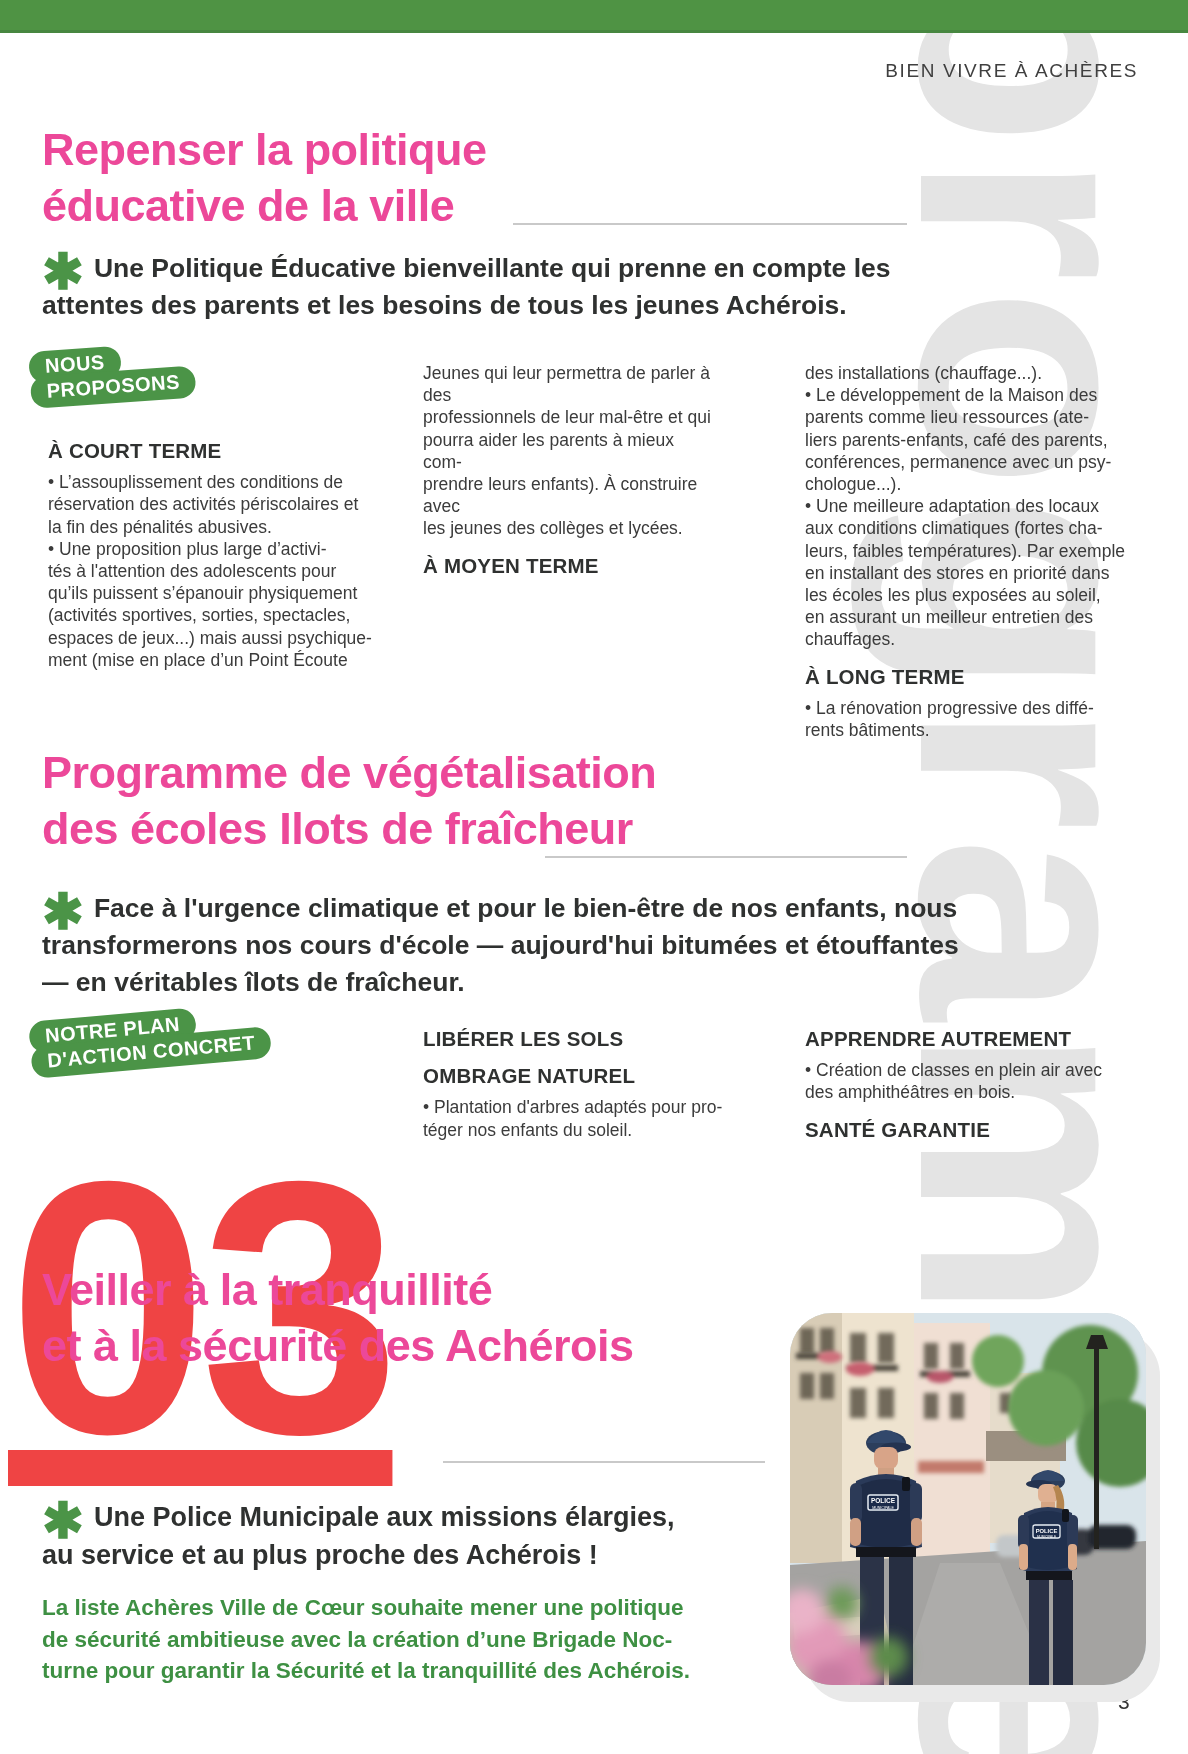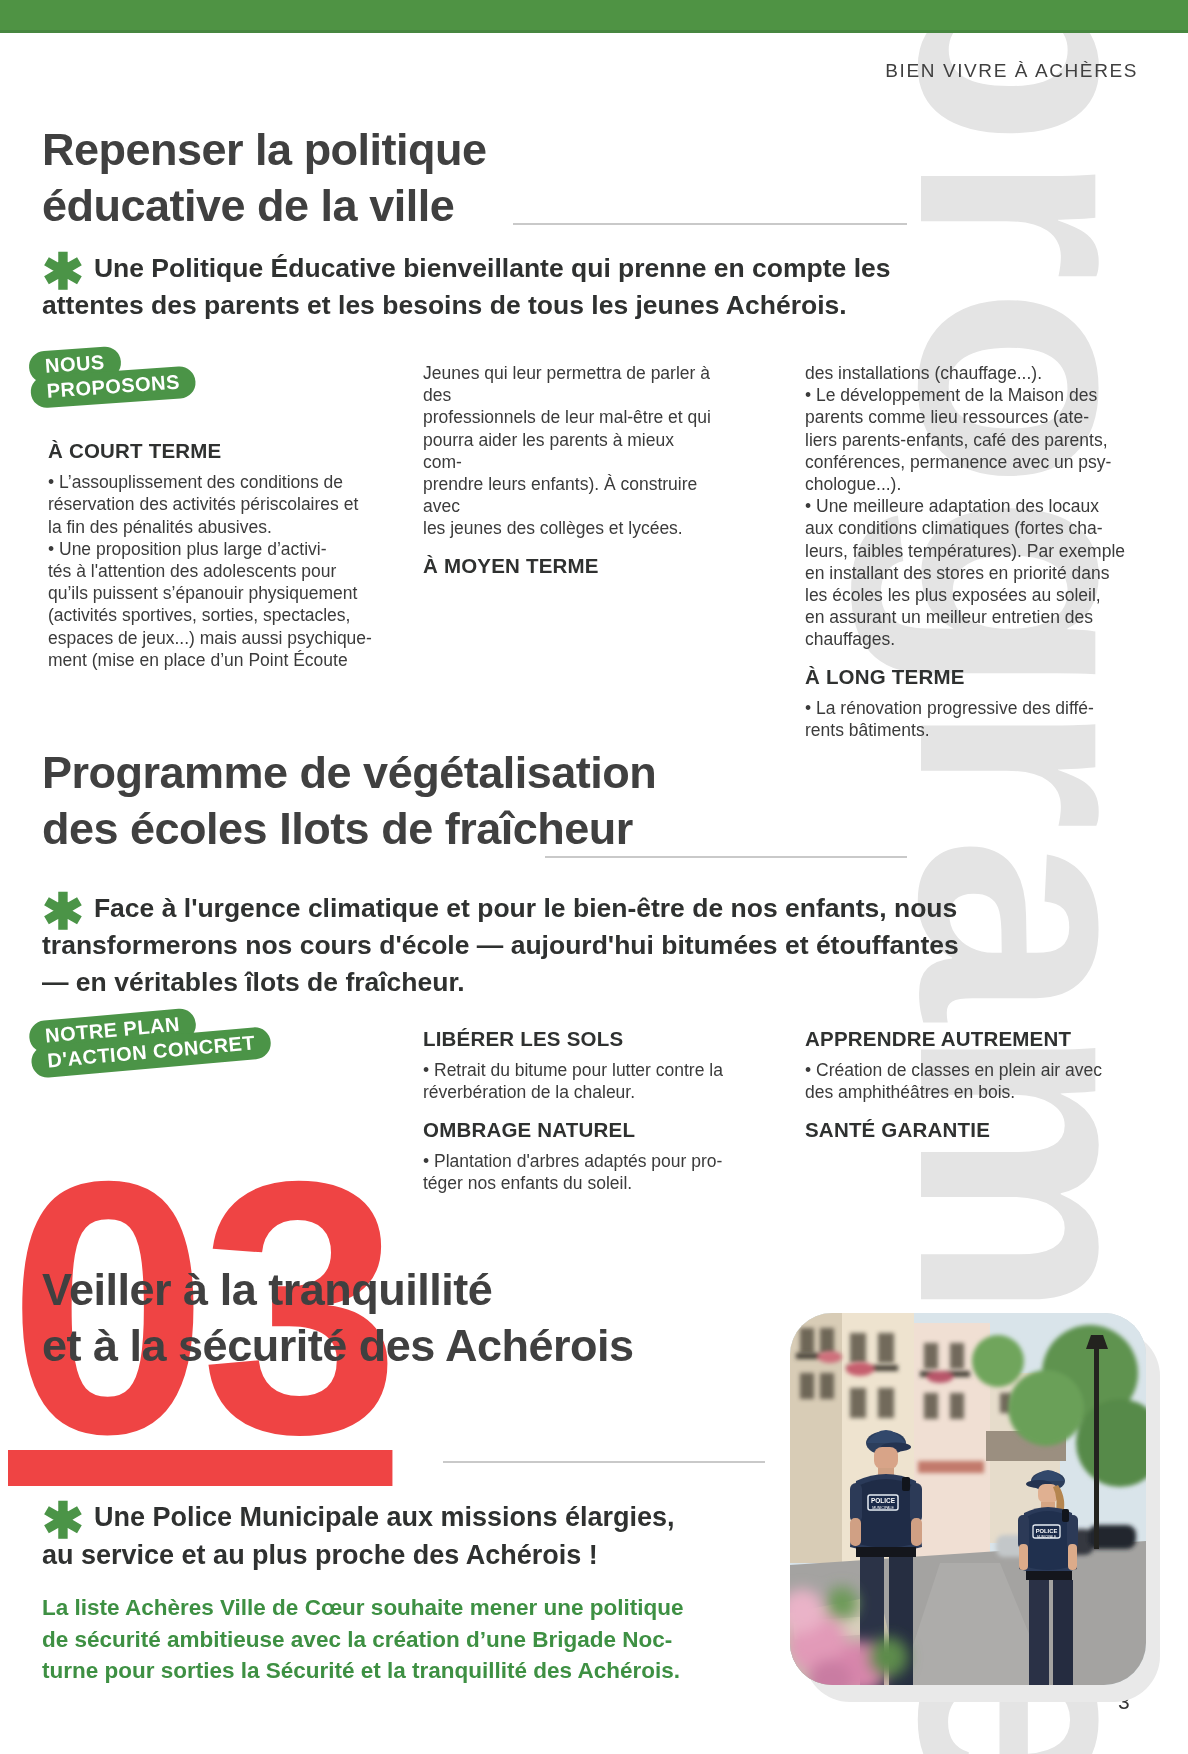--- a/index.html
+++ b/index.html
@@ -21,21 +21,21 @@
     letter-spacing:6px;line-height:1;
   }
   .wm-num{
     position:absolute;left:8px;top:1127px;z-index:0;
     font-size:360px;font-weight:800;color:#ef4444;line-height:1;letter-spacing:-8px;text-decoration:underline;
   }
   .content{position:relative;z-index:1;}
   
   .h1{
     position:absolute;left:42px;
-    font-size:45px;line-height:56px;font-weight:800;color:#404040;letter-spacing:-0.5px;
+    font-size:45px;line-height:56px;font-weight:800;color:#ec4899;letter-spacing:-0.5px;
   }
   .rule{position:absolute;height:2px;background:#c9c9c9;}
   
   .intro{position:absolute;left:42px;font-size:26.5px;line-height:37px;font-weight:800;color:#2f3130;}
   .ast{color:#4b9447;font-size:50px;line-height:0;vertical-align:-12px;margin-right:10px;letter-spacing:0;}
   
   .badge{position:absolute;z-index:2;}
   .badge .pill{
     display:block;width:max-content;background:#4b9447;color:#ffffff;
     font-size:20px;font-weight:800;letter-spacing:0.5px;
@@ -132,22 +132,20 @@
 transformerons nos cours d'école — aujourd'hui bitumées et étouffantes
 — en véritables îlots de fraîcheur.</span></div>
 
     <div class="badge rot-5" style="left:28px;top:1022px;">
       <span class="pill">NOTRE PLAN</span>
       <span class="pill">D'ACTION CONCRET</span>
     </div>
 
     <div class="col" style="left:423px;top:1028px;width:300px;">
       <p class="colhead">LIBÉRER LES SOLS</p>
-      <p class="colbody pre">• Retrait du bitume pour lutter contre la
-réverbération de la chaleur.</p>
       <p class="colhead mt">OMBRAGE NATUREL</p>
       <p class="colbody pre">• Plantation d'arbres adaptés pour pro-
 téger nos enfants du soleil.</p>
     </div>
 
     <div class="col" style="left:805px;top:1028px;width:335px;">
       <p class="colhead">APPRENDRE AUTREMENT</p>
       <p class="colbody pre">• Création de classes en plein air avec
 des amphithéâtres en bois.</p>
       <p class="colhead mt">SANTÉ GARANTIE</p>
@@ -155,21 +153,21 @@
 
     <div class="h1 pre" style="top:1262px;">Veiller à la tranquillité
 et à la sécurité des Achérois</div>
     <div class="rule" style="left:443px;top:1461px;width:322px;"></div>
 
     <div class="intro pre" style="top:1482px;width:660px;font-size:27px;line-height:38px;margin-top:16px;"><span class="ast">✱</span><span class="pre">Une Police Municipale aux missions élargies,
 au service et au plus proche des Achérois !</span></div>
 
     <div class="green-note pre" style="top:1592px;width:660px;">La liste Achères Ville de Cœur souhaite mener une politique
 de sécurité ambitieuse avec la création d’une Brigade Noc-
-turne pour sorties la Sécurité et la tranquillité des Achérois.</div>
+turne pour garantir la Sécurité et la tranquillité des Achérois.</div>
 
     <div class="pagenum">3</div>
   </div>
 
   <div class="photo-shadow"></div>
   <div class="photo">
     <svg width="356" height="372" viewBox="0 0 356 372" xmlns="http://www.w3.org/2000/svg">
       <defs>
         <filter id="blur6" x="-50%" y="-50%" width="200%" height="200%">
             <feGaussianBlur stdDeviation="7"></feGaussianBlur>

